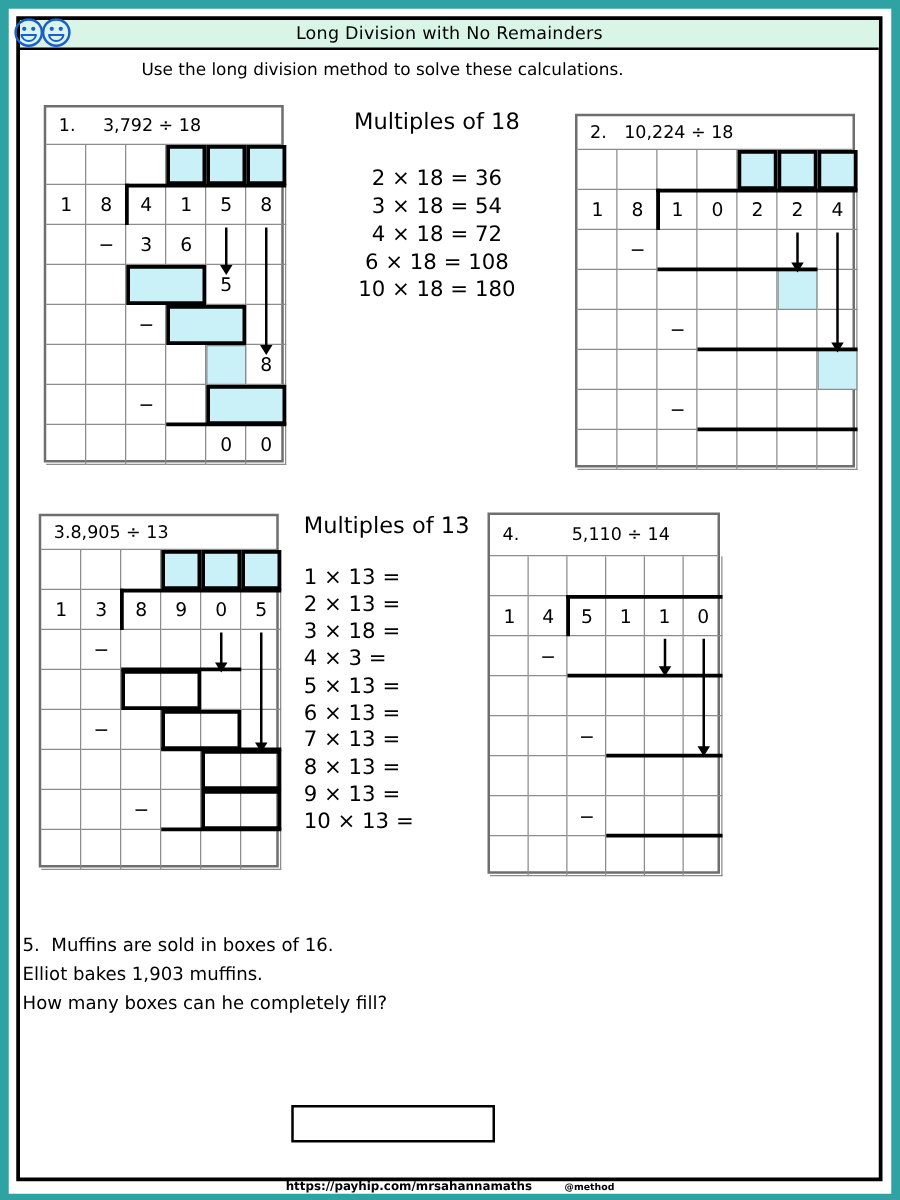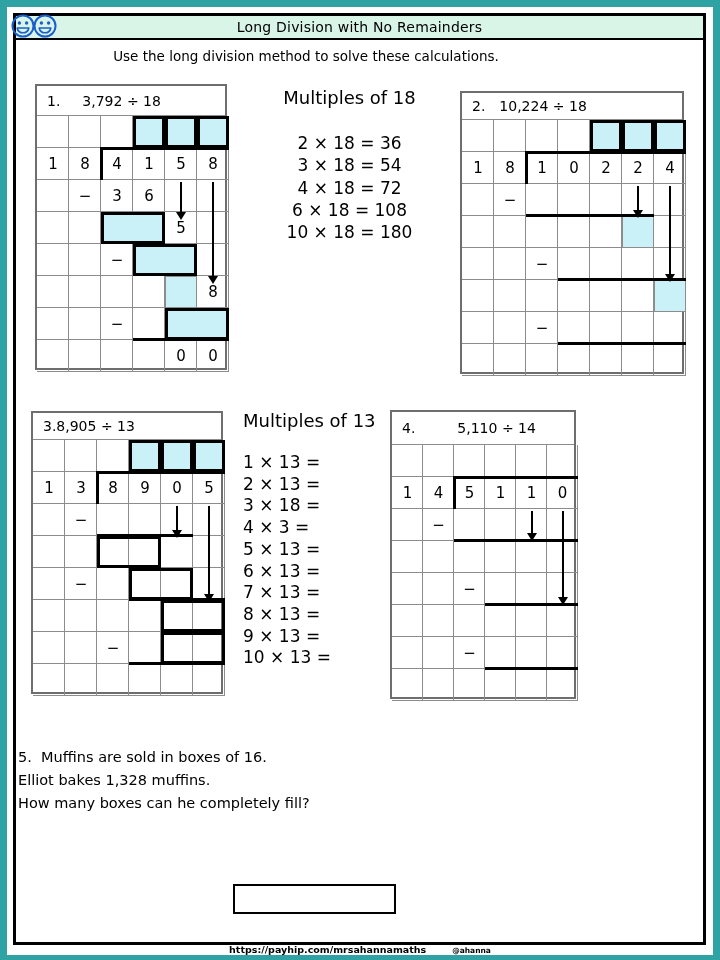--- a/index.html
+++ b/index.html
@@ -412,22 +412,22 @@
     <div>5 × 13 =</div>
     <div>6 × 13 =</div>
     <div>7 × 13 =</div>
     <div>8 × 13 =</div>
     <div>9 × 13 =</div>
     <div>10 × 13 =</div>
   </div>
 
 <div class="p5">
     <div>5.  Muffins are sold in boxes of 16.</div>
-    <div>Elliot bakes 1,328 muffins.</div>
+    <div>Elliot bakes 1,903 muffins.</div>
     <div>How many boxes can he completely fill?</div>
   </div>
 
 <div class="answer-box"></div>
 
 <div class="footer">
   <span class="url">https://payhip.com/mrsahannamaths</span>
-  <span class="handle">@ahanna</span>
+  <span class="handle">@method</span>
 </div>
 
 </body></html>

